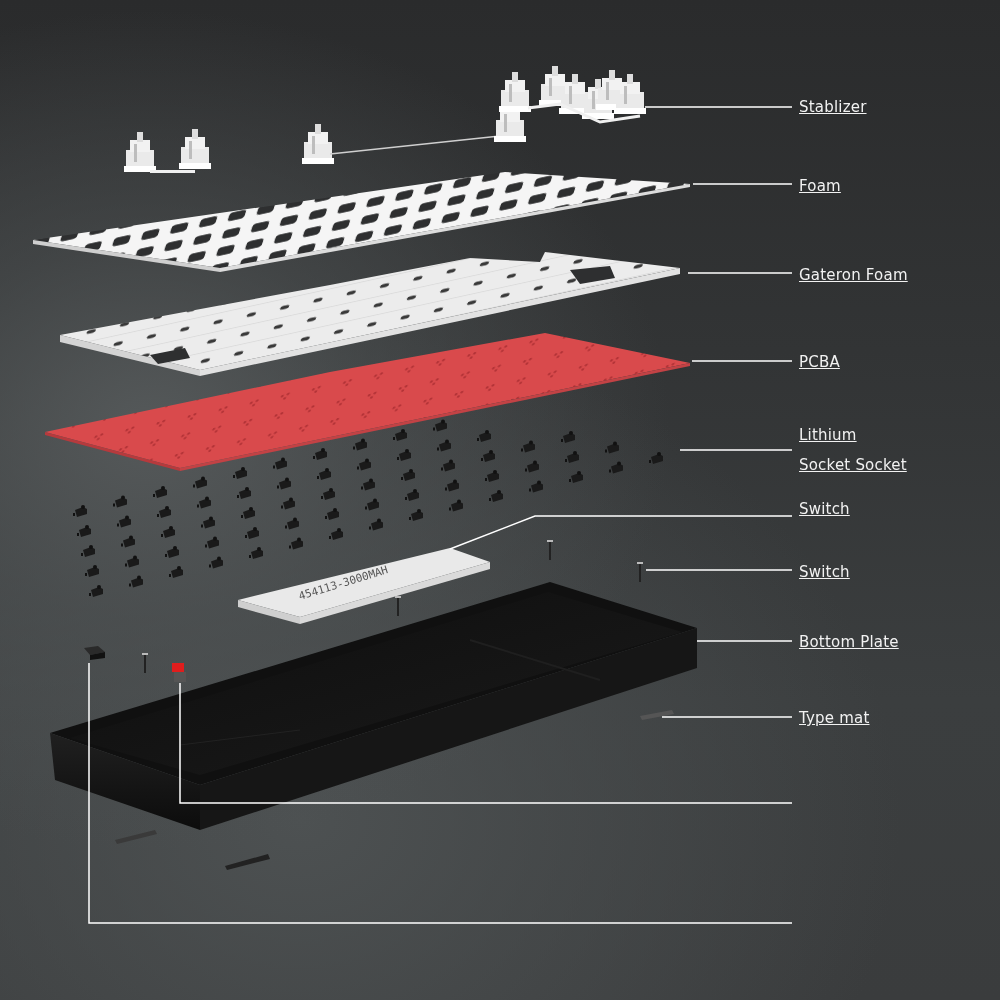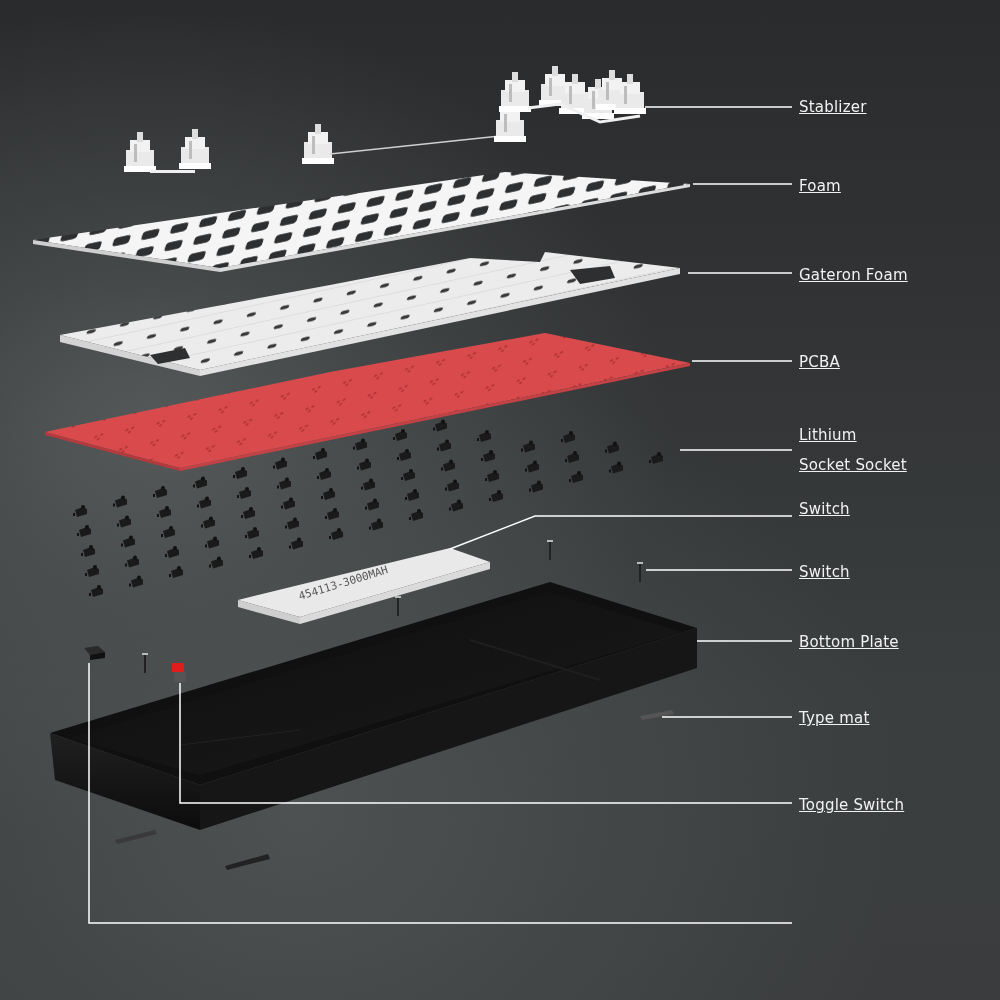--- a/index.html
+++ b/index.html
@@ -245,16 +245,13 @@
     </div>
   <div class="label" style="top:557px">
       <span>Switch</span>
     </div>
   <div class="label" style="top:627px">
       <span>Bottom Plate</span>
     </div>
   <div class="label" style="top:703px">
       <span>Type mat</span>
     </div>
-  <div class="label" style="top:790px">
-      <span>Toggle Switch</span>
-    </div>
 </div>
 
 </body></html>

